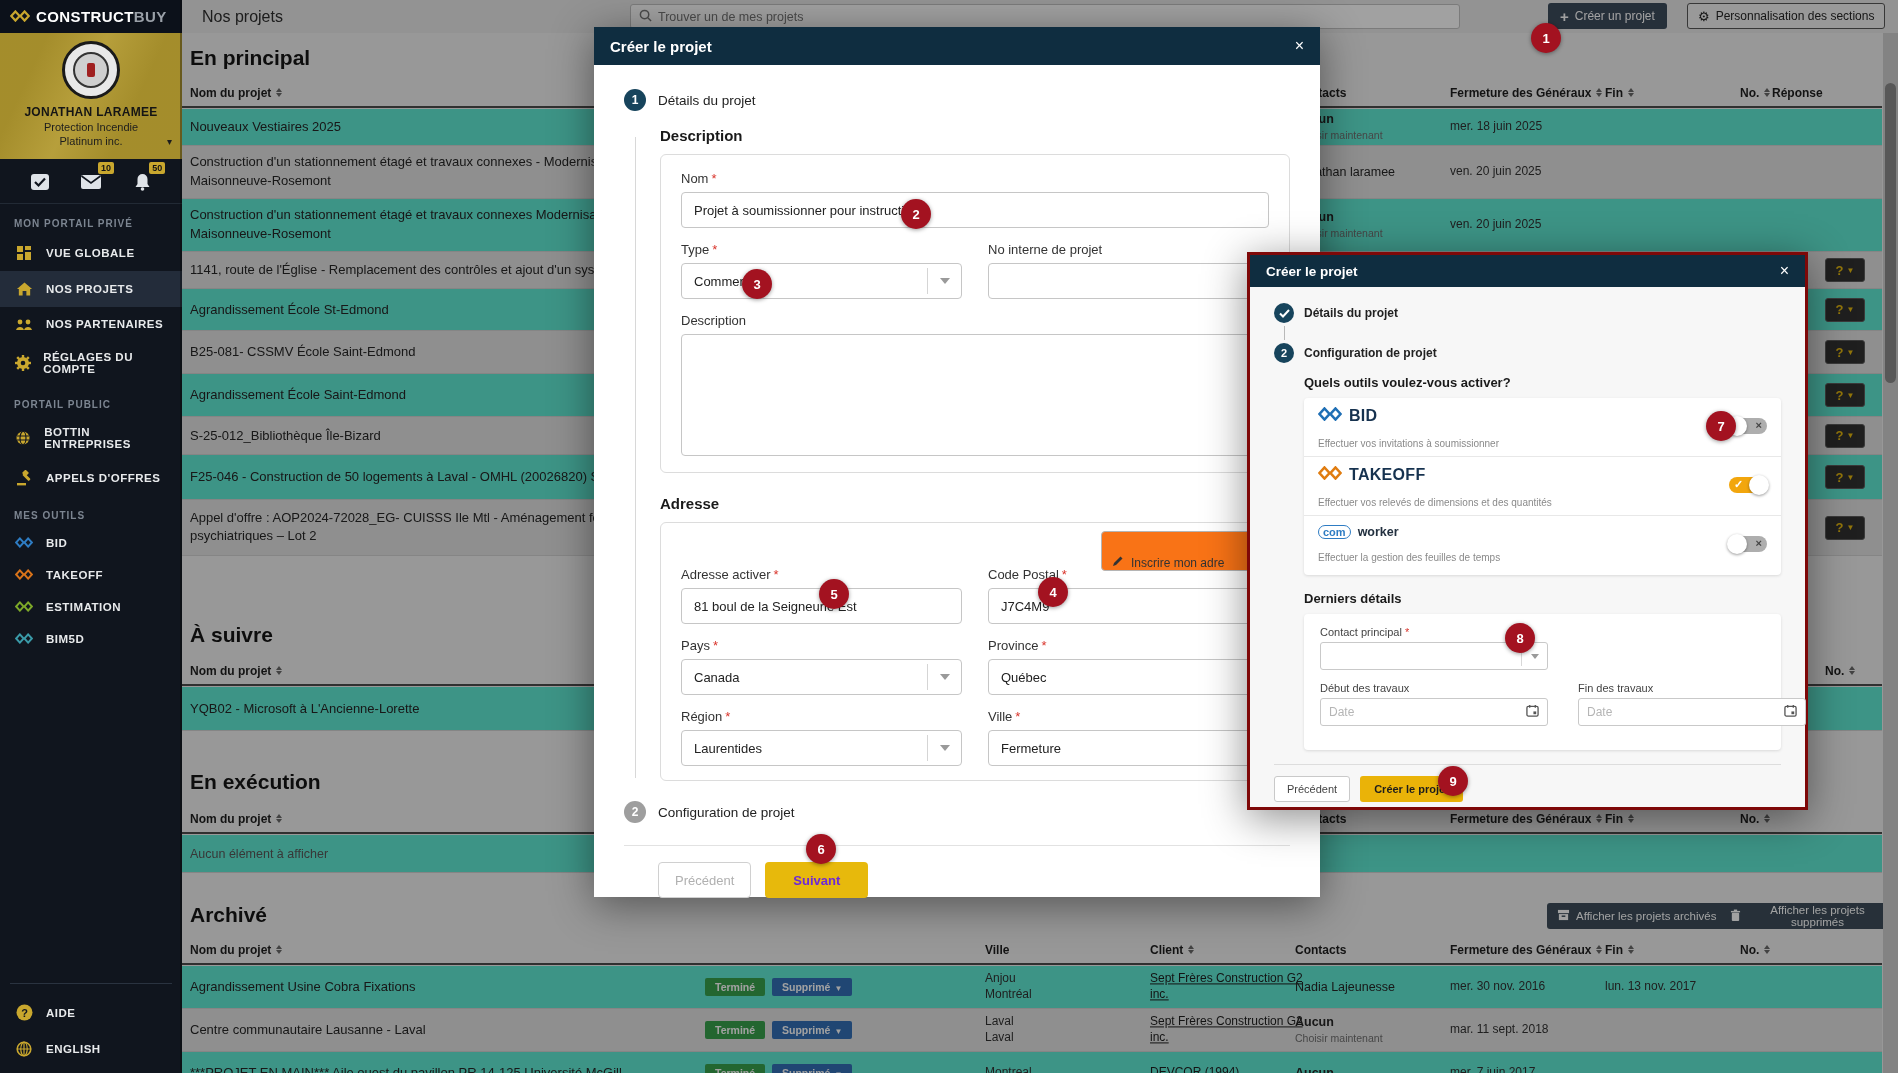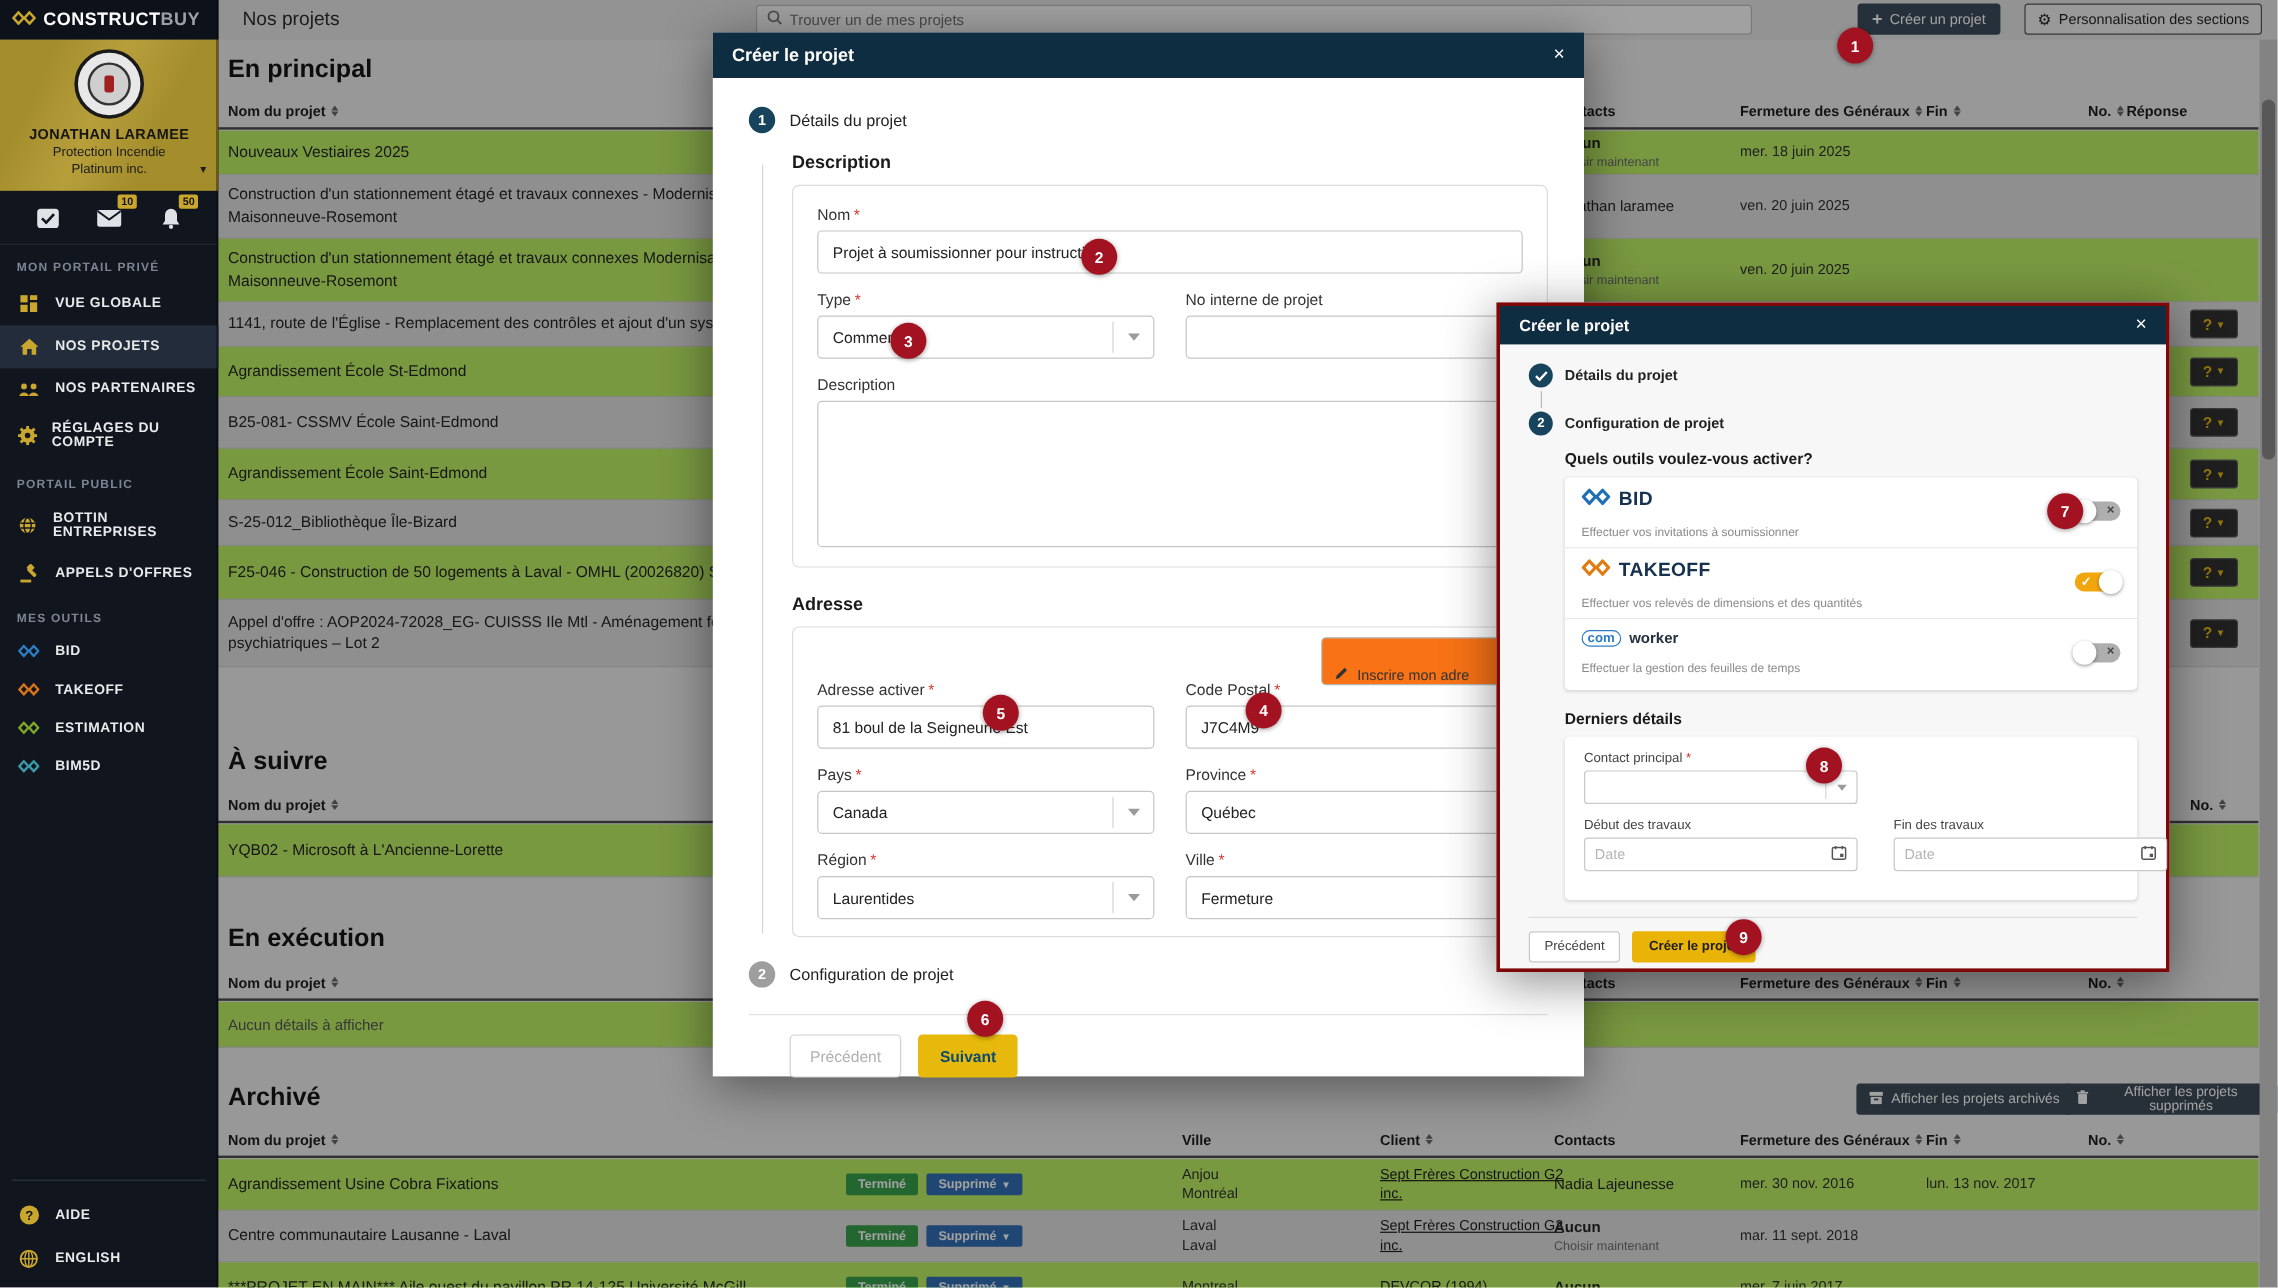--- a/index.html
+++ b/index.html
@@ -41,21 +41,21 @@
   .btn-customize { position:absolute; left:1507px; top:3px; height:26px; padding:0 10px; background:#f2f2f2; color:#222; font-size:12px; border:1px solid #555; border-radius:3px; display:flex; align-items:center; gap:6px; cursor:pointer; }
   .gear-glyph { font-size:13px; }
 
   
   .section-title { position:absolute; left:10px; font-size:21px; font-weight:bold; color:#111; }
   .thead { position:absolute; left:0; right:16px; height:22px; border-bottom:2px solid #4a4a4a; }
   .th { position:absolute; font-size:12px; font-weight:bold; color:#1a1a1a; white-space:nowrap; }
   .sort { display:inline-block; position:relative; width:9px; height:9px; margin-left:4px; }
   .sort::before { content:""; position:absolute; left:1px; top:0; border-left:3.5px solid transparent; border-right:3.5px solid transparent; border-bottom:4px solid #666; }
   .sort::after { content:""; position:absolute; left:1px; bottom:0; border-left:3.5px solid transparent; border-right:3.5px solid transparent; border-top:4px solid #666; }
-  .trow { position:absolute; left:0; right:16px; border-bottom:1px solid #d2d2d2; background:#bef264; }
+  .trow { position:absolute; left:0; right:16px; border-bottom:1px solid #d2d2d2; background:#5eead4; }
   .trow.alt { background:#e3e3e3; }
   .cell-name { position:absolute; left:10px; top:50%; transform:translateY(-50%); font-size:13px; color:#222; line-height:1.45; }
   .c-abs { position:absolute; top:50%; transform:translateY(-50%); font-size:12px; color:#2e2e2e; line-height:1.3; }
   .c-ville { left:805px; }
   .c-client { left:970px; }
   .c-client a { color:#1a1a1a; }
   .c-contacts { left:1115px; }
   .c-contacts .cmain { font-weight:bold; color:#222; font-size:12.5px; }
   .c-contacts .csub { font-size:10.5px; color:#6e6e6e; margin-top:1px; }
   .c-contacts .plain { font-weight:normal; }
@@ -105,21 +105,21 @@
   .m1-h { font-size:15px; font-weight:bold; color:#1a1a1a; margin:16px 0 10px; }
   .m1-card1 { padding:16px 20px; }
   .m1-card2 { padding:44px 20px 14px; position:relative; }
   .m1-input { height:36px; }
   .grid2 { display:grid; grid-template-columns:1fr 1fr; column-gap:26px; row-gap:14px; }
   .m1-textarea { height:122px; border:1px solid #c6c6c6; border-radius:4px; }
   .fgroup { margin-top:14px; }
   .btn-inscrire { position:absolute; top:8px; right:16px; height:40px; width:172px; border:1px solid #b5b5b5; border-radius:4px; background:#f97316; font-size:12px; color:#333; display:flex; align-items:flex-end; gap:7px; padding:0 10px; cursor:pointer; }
   .m1-footer { margin-top:22px; border-top:1px solid #e2e2e2; padding:16px 0 0 34px; display:flex; gap:14px; }
   .btn-precedent { height:36px; padding:0 16px; background:#fff; border:1px solid #d0d0d0; border-radius:4px; color:#b0b0b0; font-size:13px; cursor:pointer; }
-  .btn-suivant { height:36px; padding:0 18px; background:#e7b90c; border:none; border-radius:4px; color:#0c4a6e; font-size:13px; font-weight:bold; cursor:pointer; }
+  .btn-suivant { height:36px; padding:0 28px; background:#e7b90c; border:none; border-radius:4px; color:#6d28d9; font-size:13px; font-weight:bold; cursor:pointer; }
 
   
   .modal2 { left:1247px; top:252px; width:561px; height:558px; z-index:70; border:3px solid #7e0808; background:#f7f7f7; }
   .modal2 .modal-header { height:32px; font-size:13.5px; }
   .m2-body { padding:16px 24px 0; }
   .m2-step { display:flex; align-items:center; gap:10px; }
   .m2-step .step-circle { width:20px; height:20px; font-size:11px; background:#17445c; }
   .m2-step .step-label { font-size:12px; font-weight:bold; color:#222; }
   .m2-connector { width:1px; height:14px; background:#b9b9b9; margin:3px 0 3px 10px; }
   .m2-content { margin-left:30px; }
@@ -458,21 +458,21 @@
 
     <div class="section-title" style="top:770px;">En exécution</div>
     <div class="thead" style="top:812px;">
       <span class="th h-nom"><span>Nom du projet</span><span class="sort"></span></span>
       <span class="th h-contacts">Contacts</span>
       <span class="th h-ferm"><span>Fermeture des Généraux</span><span class="sort"></span></span>
       <span class="th h-fin"><span>Fin</span><span class="sort"></span></span>
       <span class="th h-no"><span>No.</span><span class="sort"></span></span>
     </div>
     <div class="trow" style="top:835px;height:38px;">
-      <span class="cell-name empty-row-text">Aucun détails à afficher</span>
+      <span class="cell-name empty-row-text">Aucun élément à afficher</span>
     </div>
 
     <div class="section-title" style="top:903px;">Archivé</div>
     <button class="btn-dark" style="left:1367px;top:903px;">
       <span><svg width="13" height="12" viewBox="0 0 14 13">
             <rect x="1" y="1" width="12" height="3.5" fill="#fff"></rect>
             <rect x="2" y="5.5" width="10" height="6.5" fill="#fff"></rect>
             <rect x="5" y="7" width="4" height="1.6" fill="#3a4a58"></rect>
           </svg></span>
       <span>Afficher les projets archivés</span>

